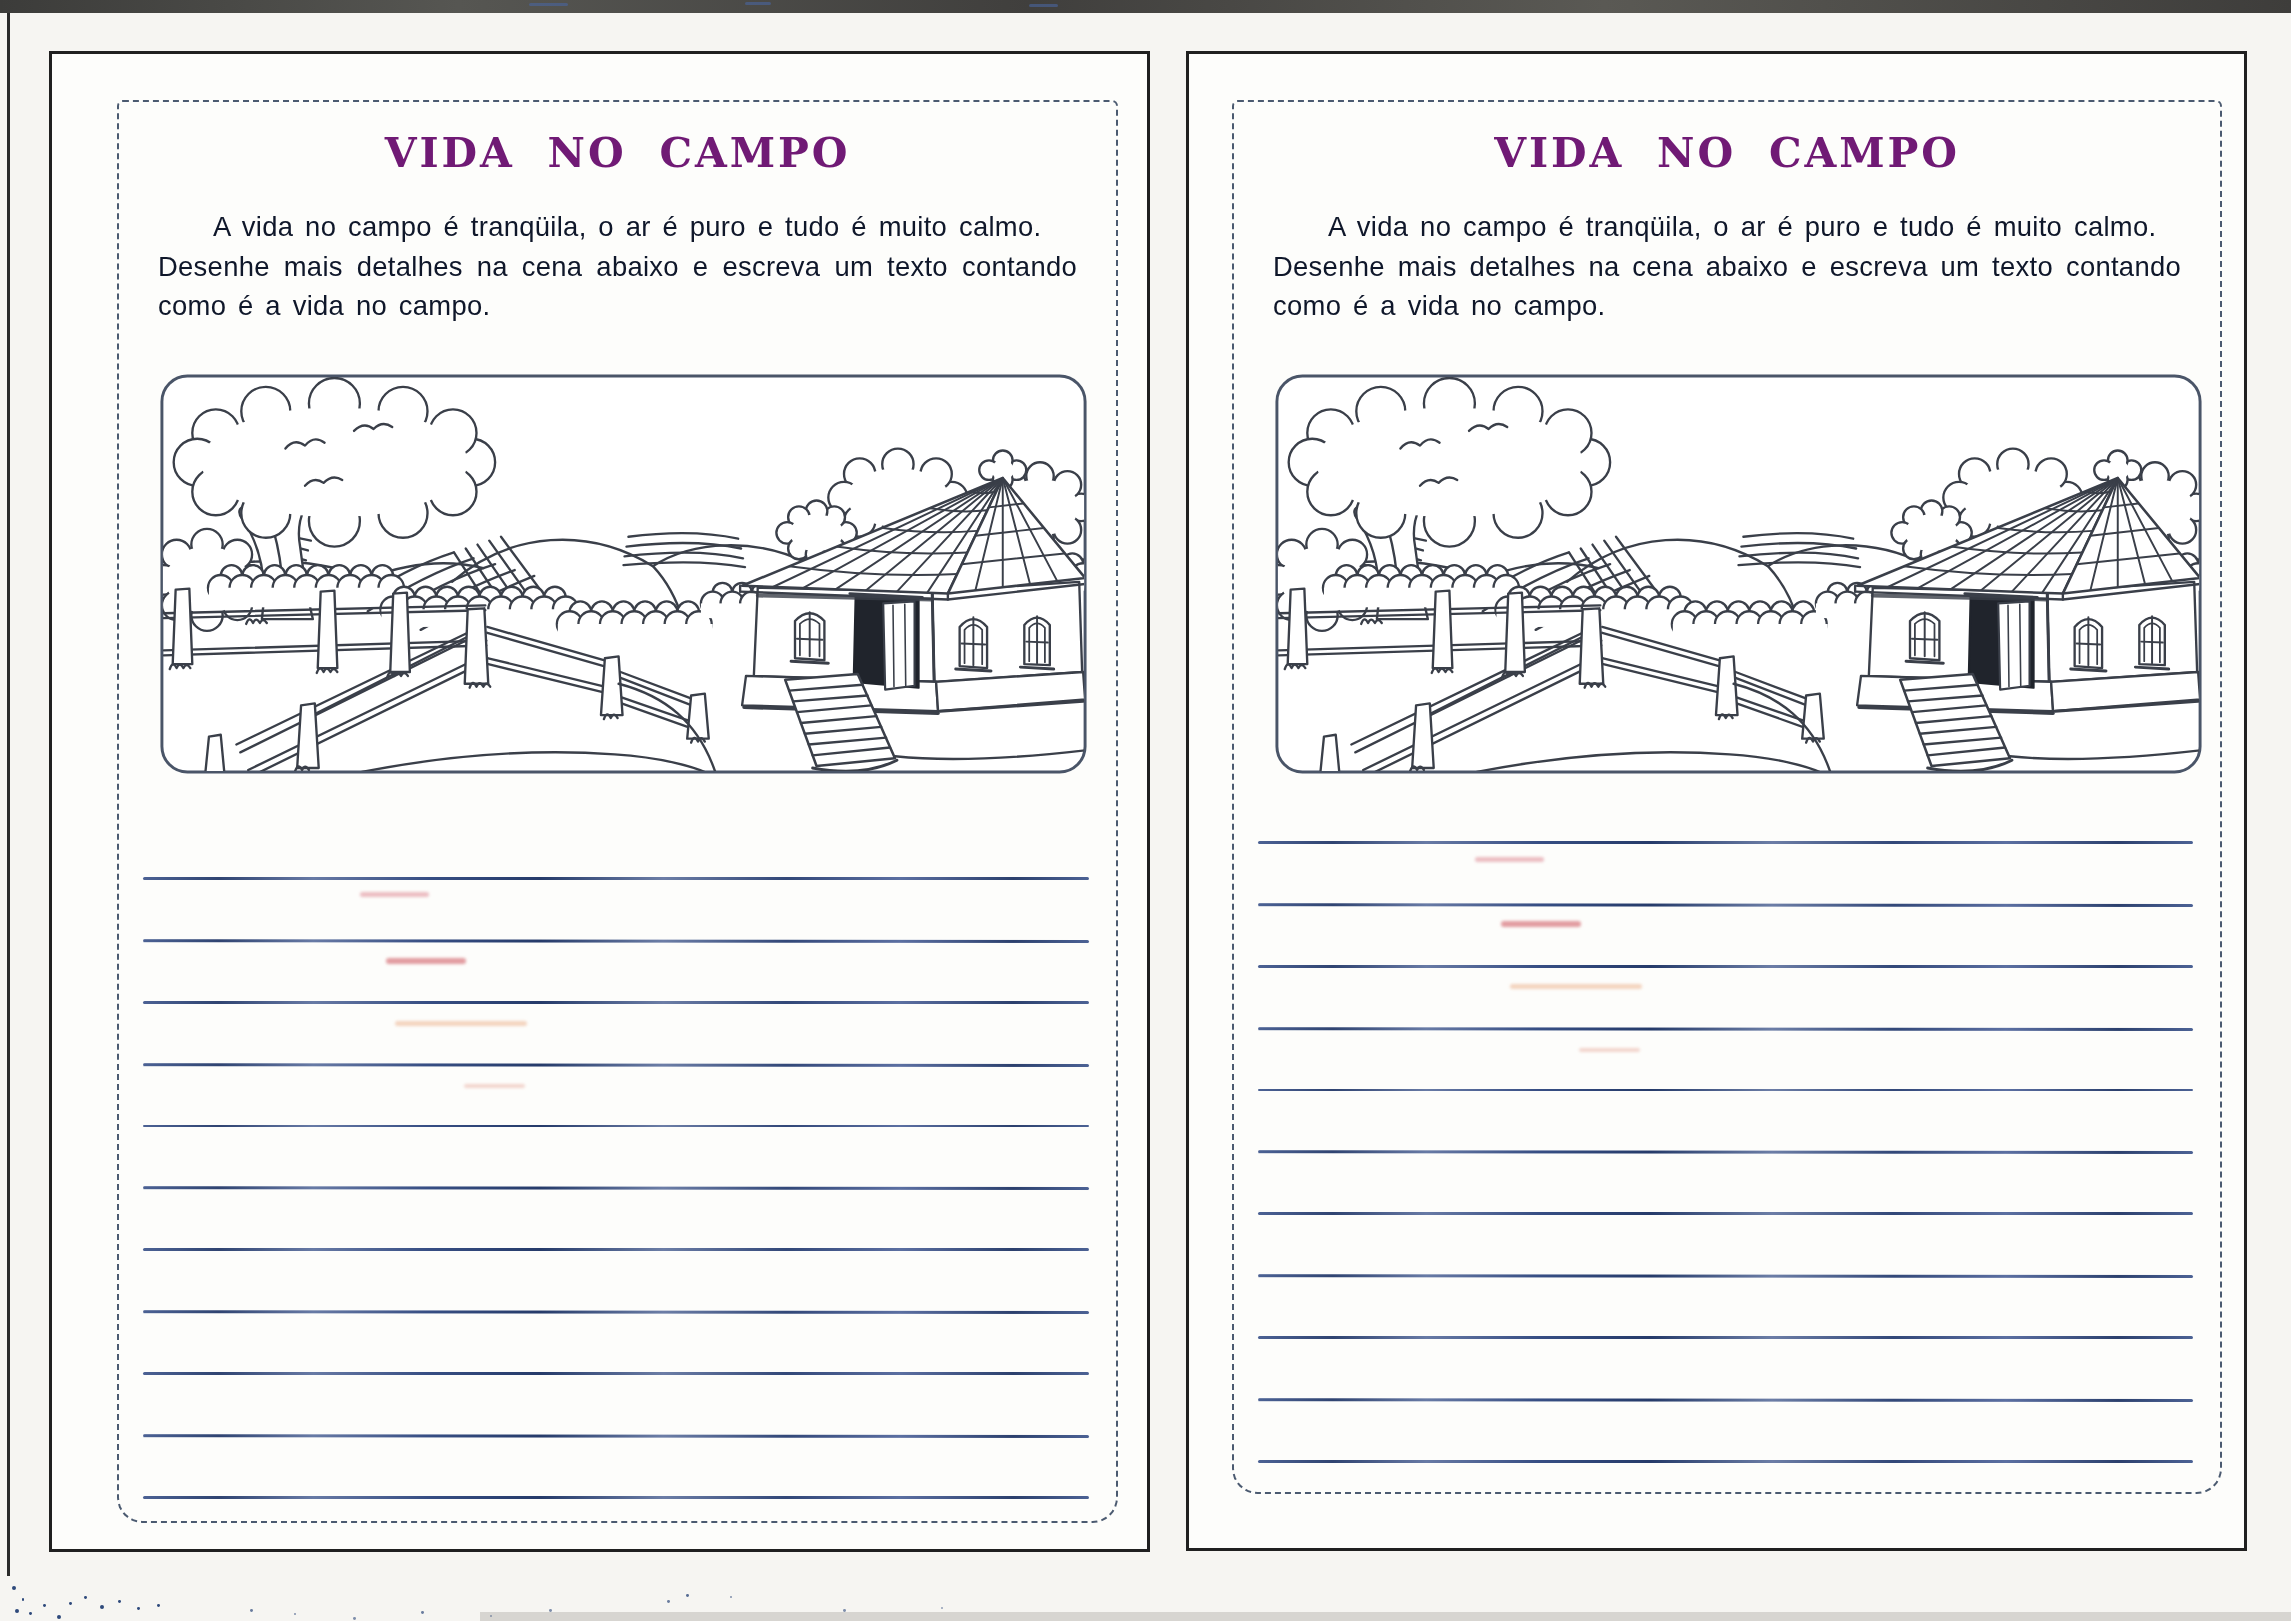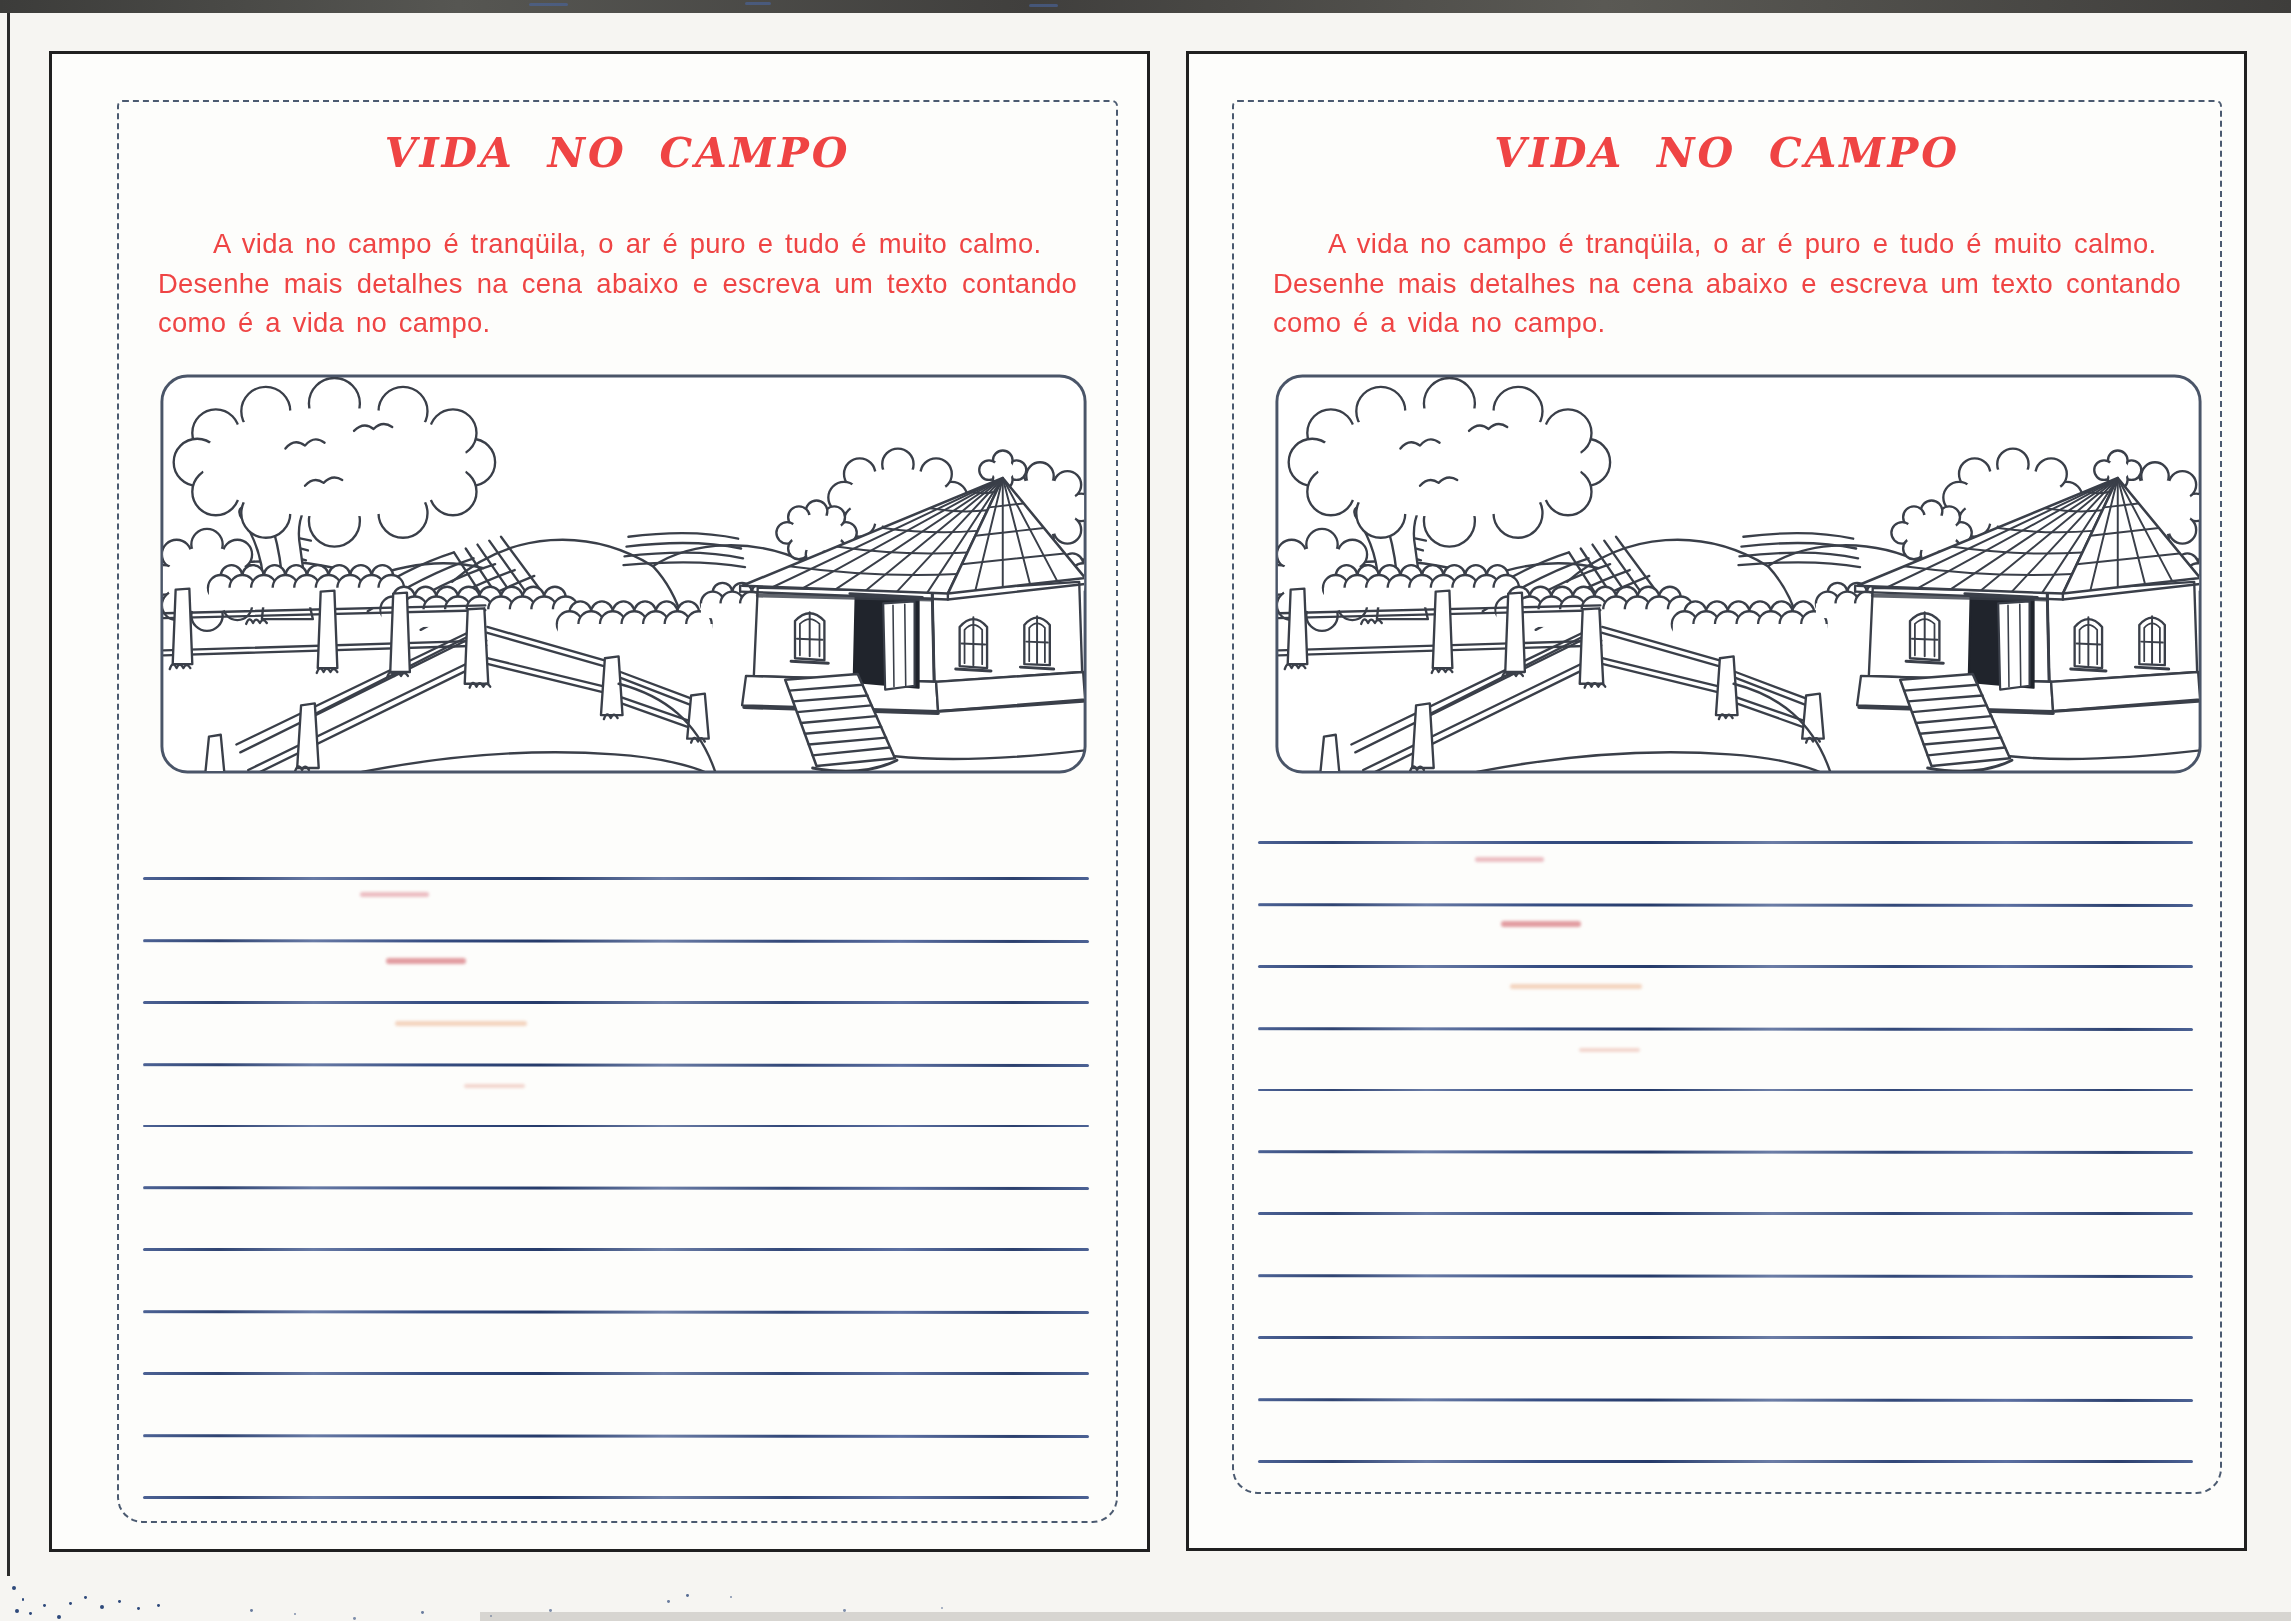--- a/index.html
+++ b/index.html
@@ -30,28 +30,27 @@
     box-sizing:border-box;
   }
   .page.left  .dashed{left:65px;width:1001px;height:1423px;}
   .page.right .dashed{left:43px;width:990px;height:1394px;}
 
   .ws-title{
     position:absolute;top:27.4px;left:0;right:0;margin:0;
     text-align:center;
     font-family:"DejaVu Serif",serif;font-weight:800;
     font-size:41px;letter-spacing:2.9px;word-spacing:15.7px;
-    color:#ef4444;
-    font-style:italic;
+    color:#701a75;
   }
   .ws-instructions{
-    position:absolute;top:122px;left:39px;right:39px;margin:0;
+    position:absolute;top:105px;left:39px;right:39px;margin:0;
     font-size:27.4px;line-height:1.45;
     letter-spacing:0.3px;word-spacing:3.9px;
-    color:#ef4444;text-align:justify;
+    color:#0f172a;text-align:justify;
   }
   .ws-instructions .indent{padding-left:55px;}
 
   .scene-wrap{position:absolute;left:39px;top:270px;width:931px;height:404px;}
   .scene-wrap svg{display:block;width:100%;height:100%;}
 
   .lines{position:absolute;left:23.5px;right:27.4px;}
   .page.left  .lines{top:775px;}
   .page.right .lines{top:739px;}
   .wline{

